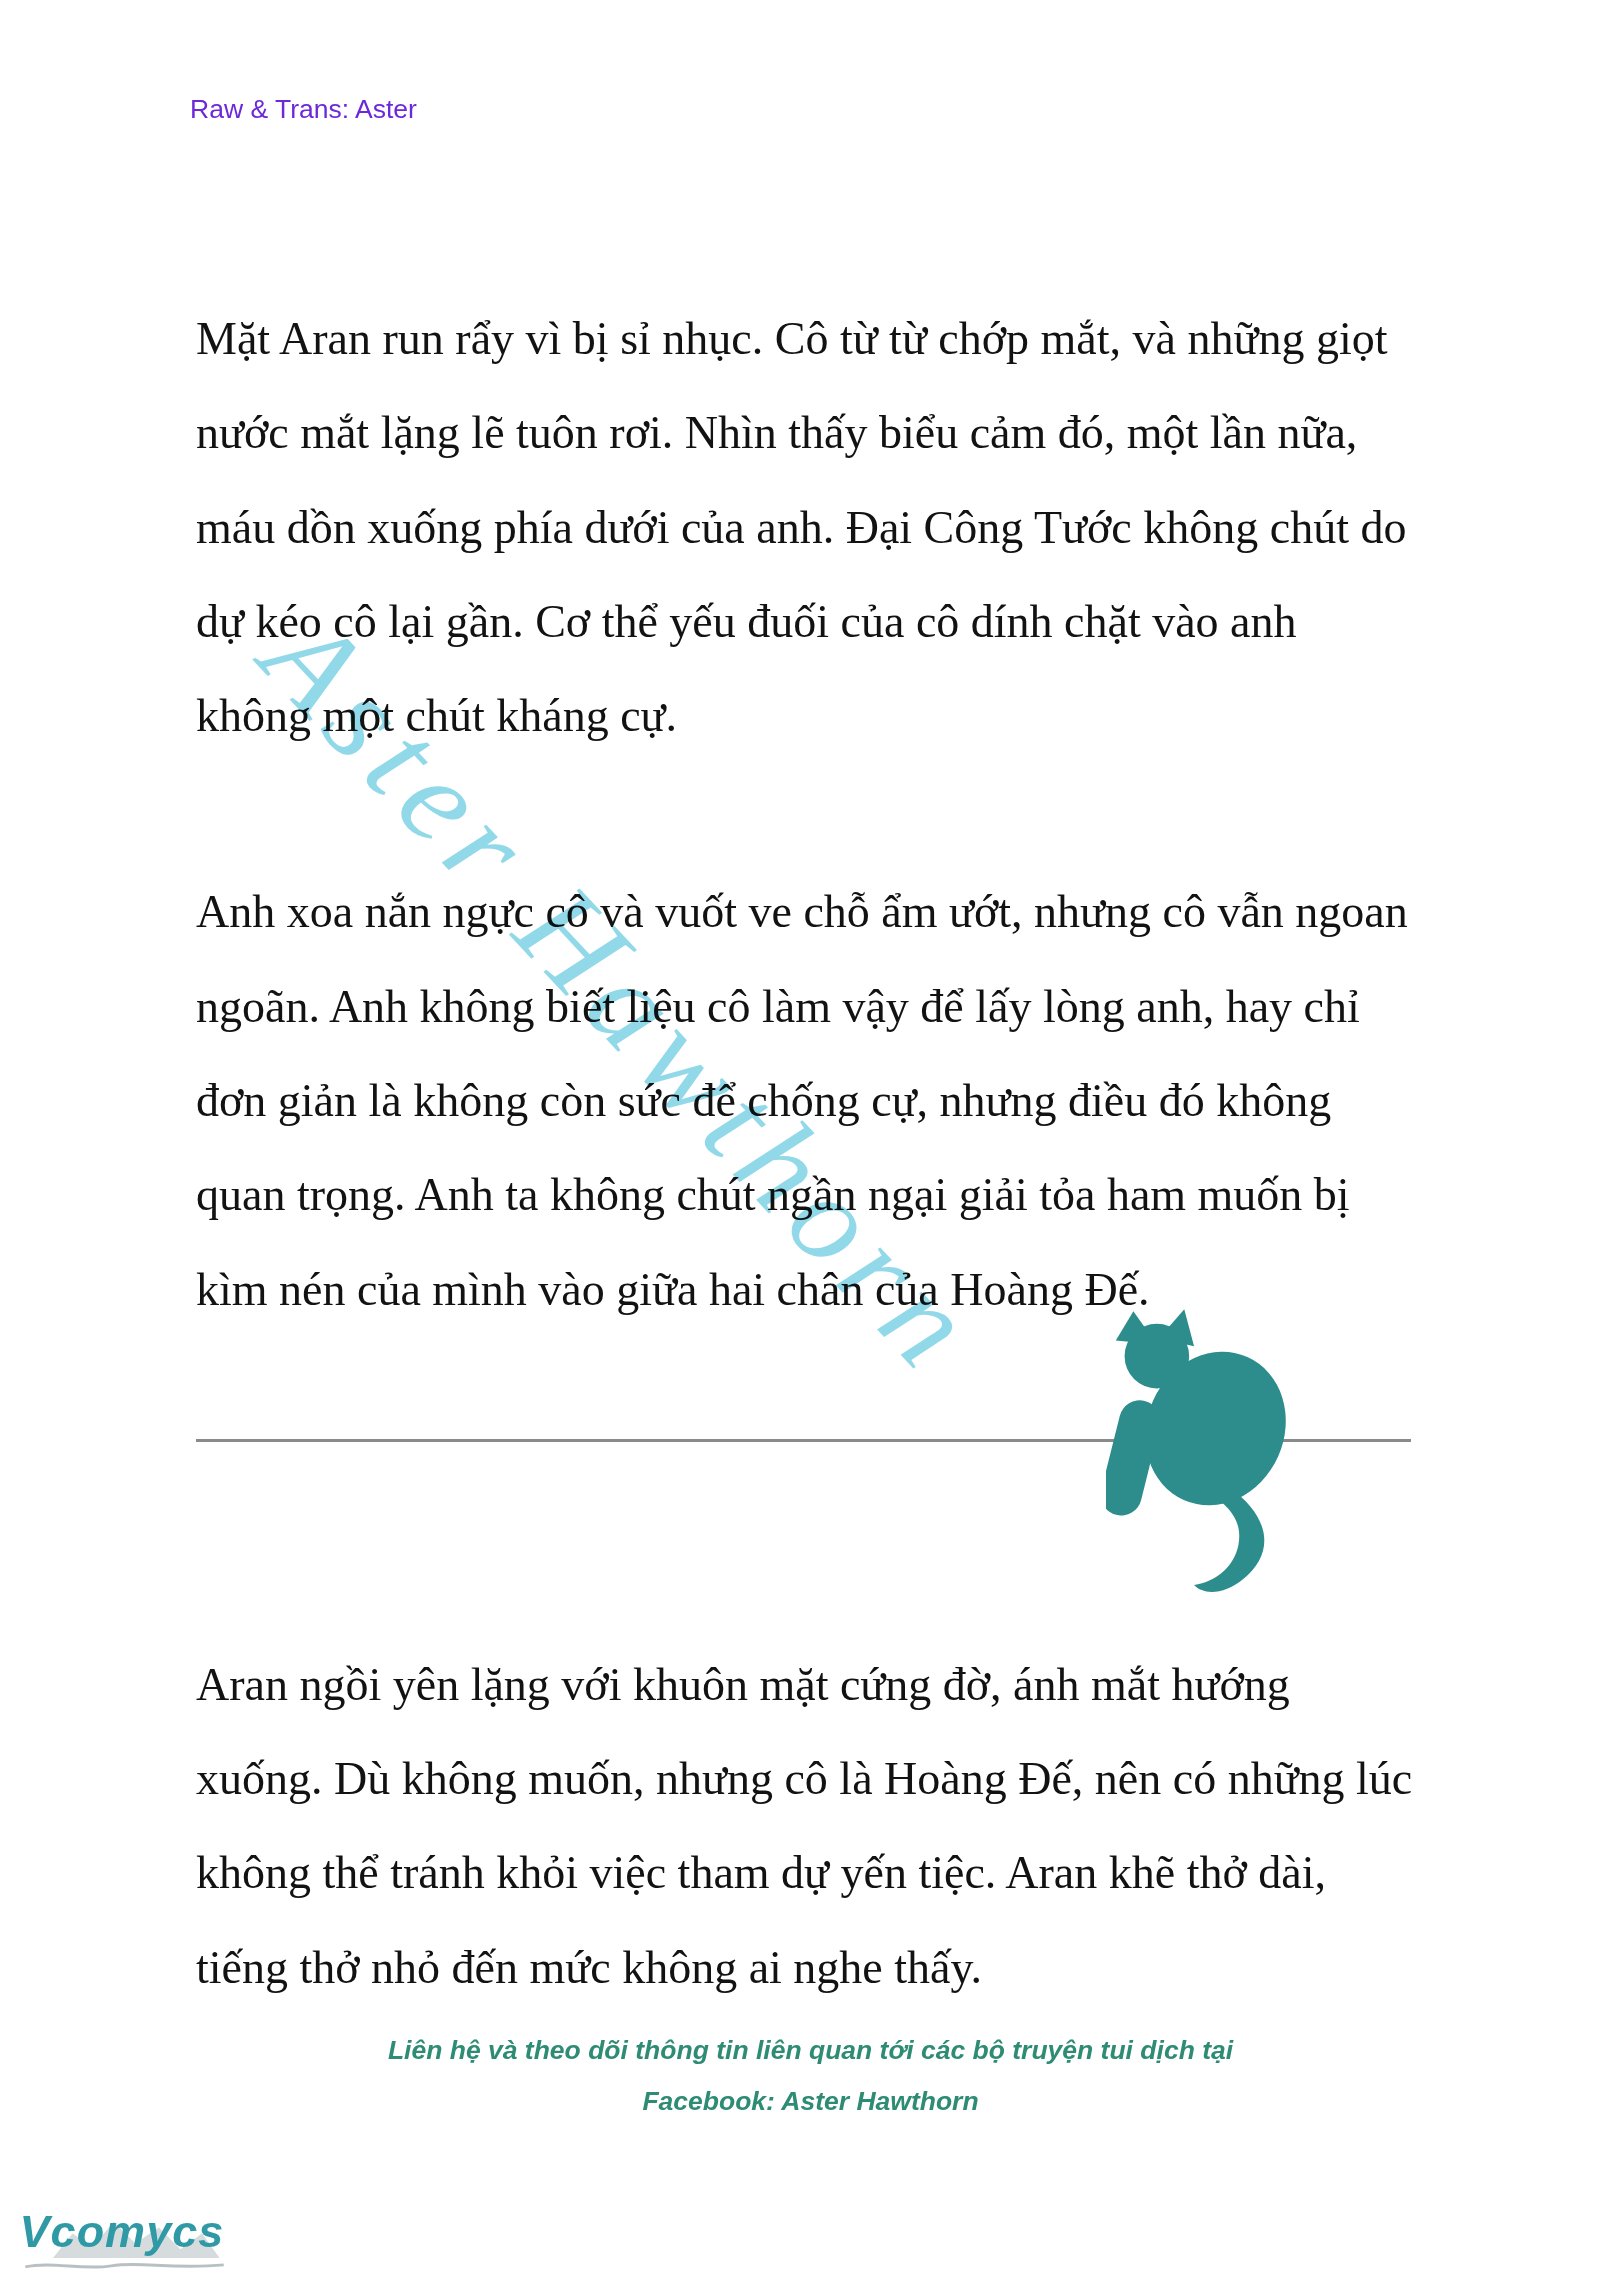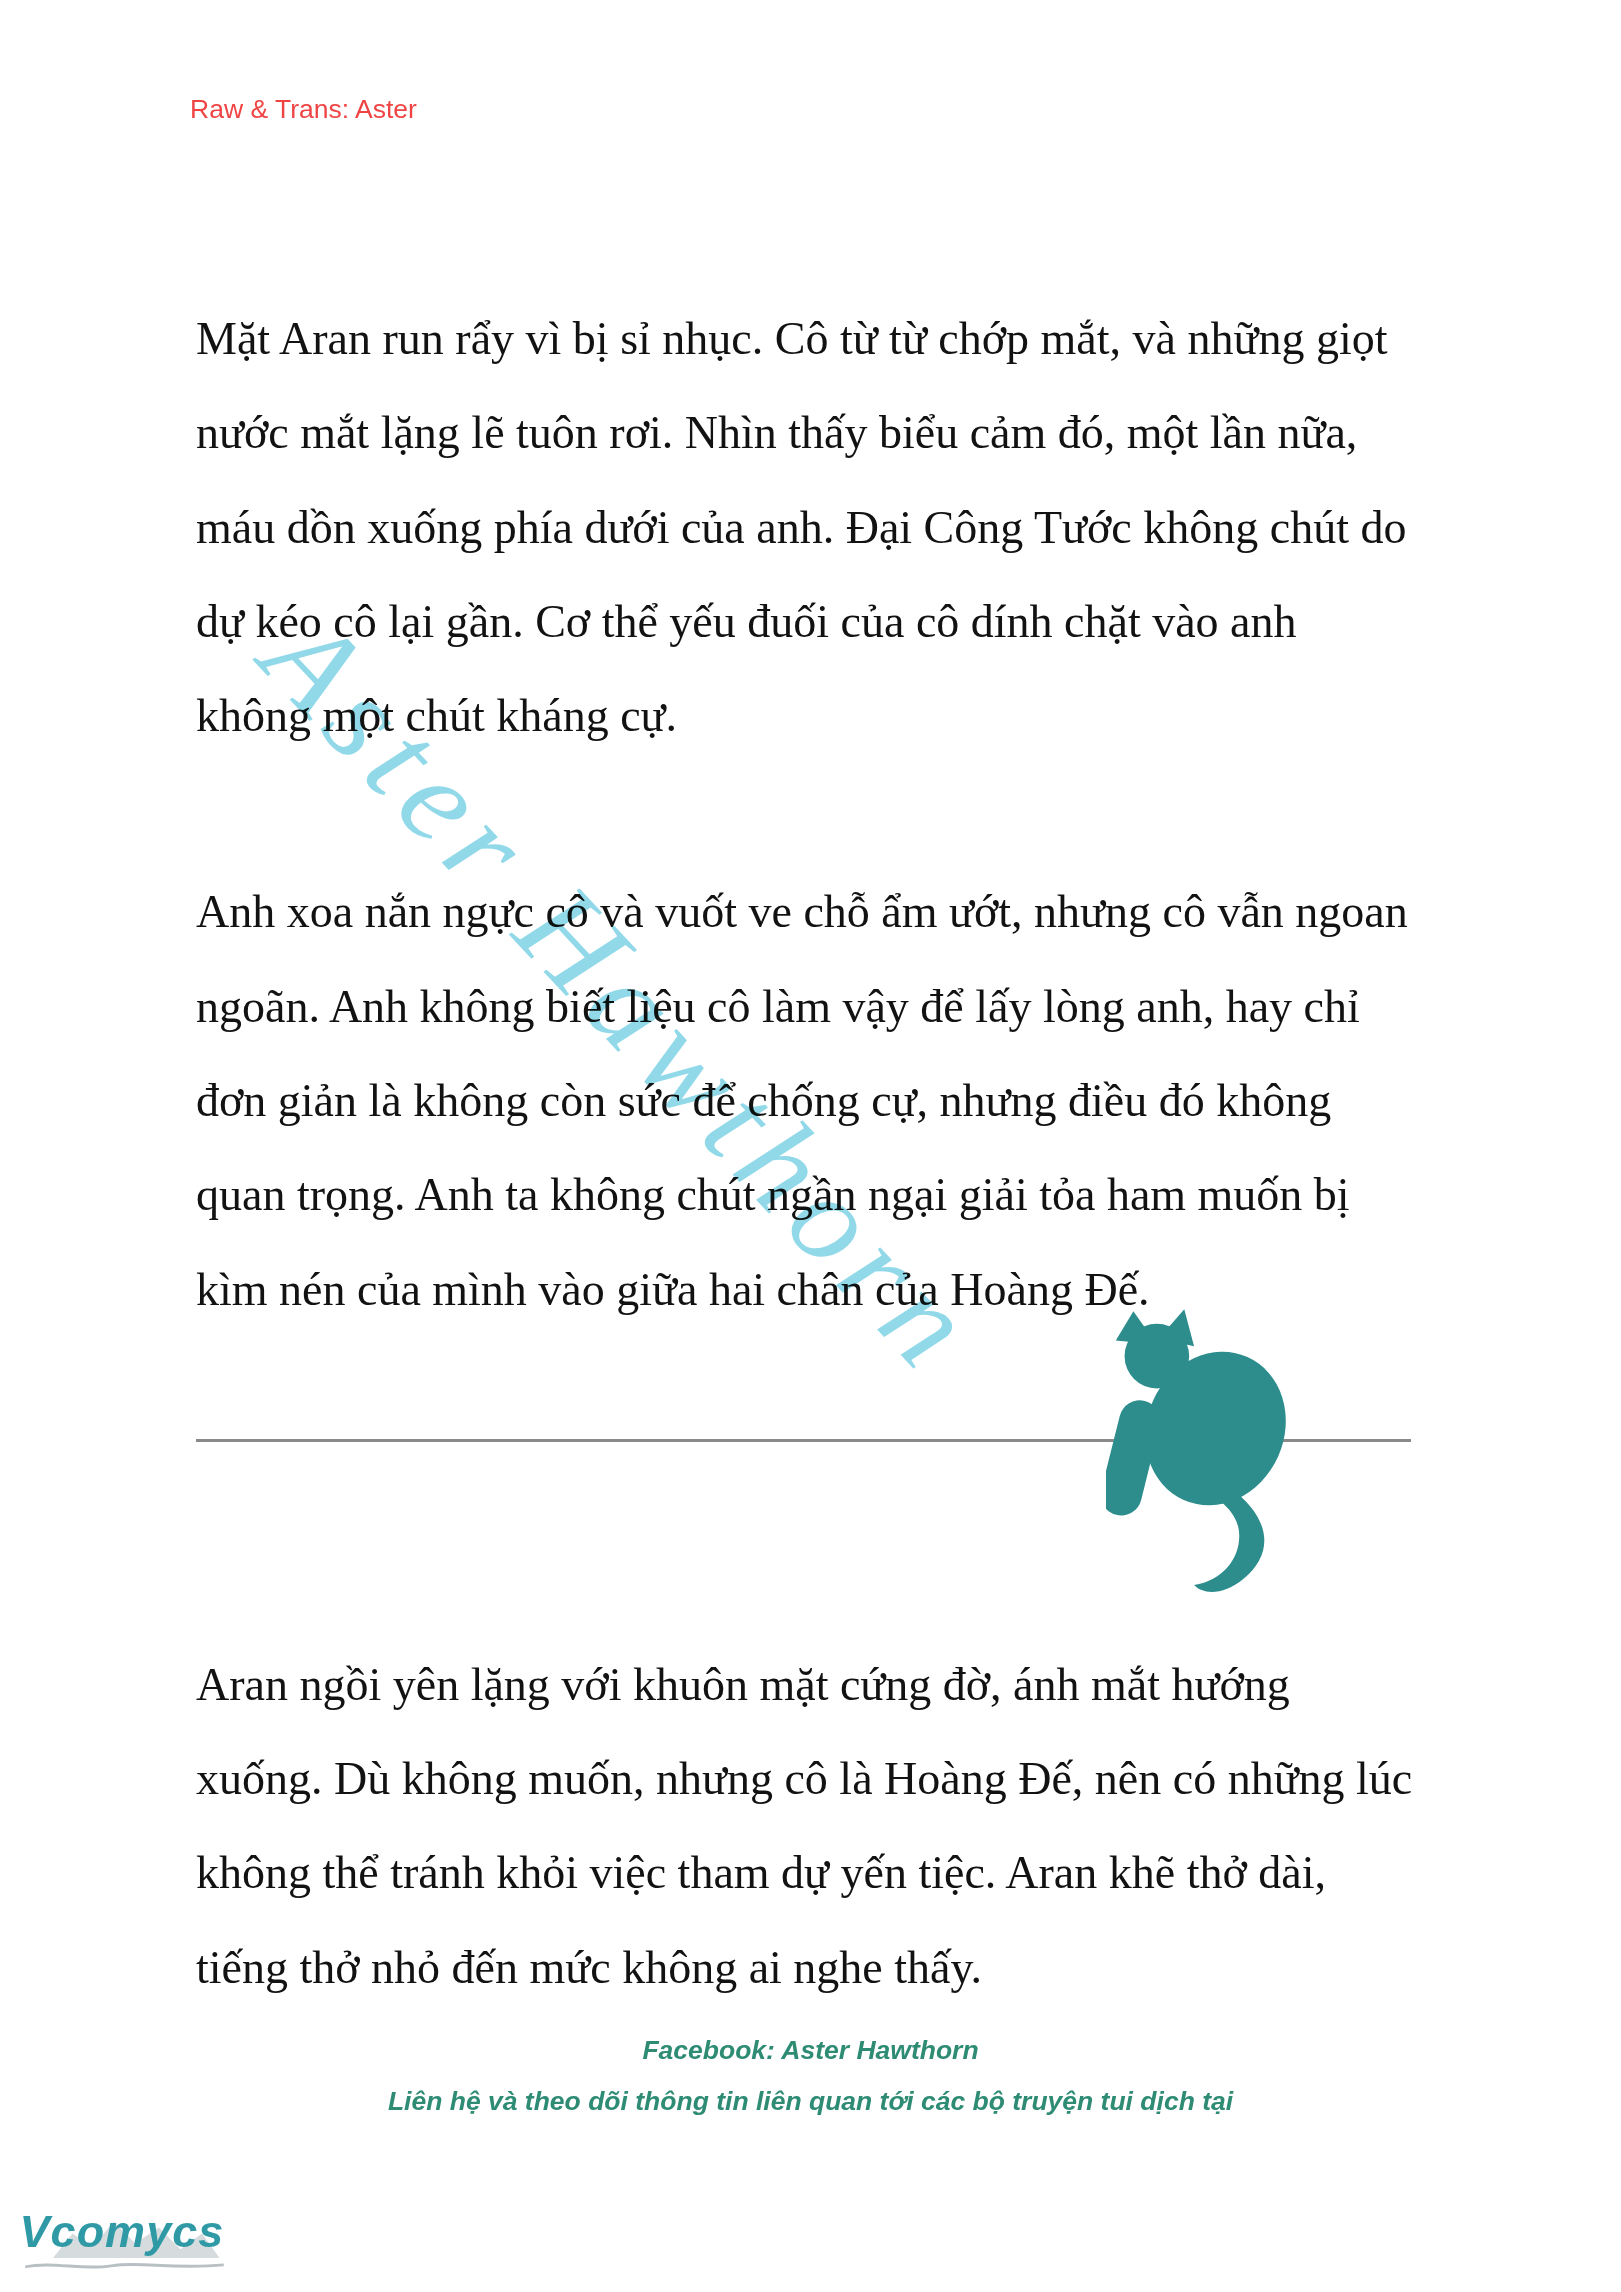--- a/index.html
+++ b/index.html
@@ -11,21 +11,21 @@
     background: #ffffff;
     overflow: hidden;
     font-family: "Liberation Serif", serif;
   }
   .credit-line {
     position: absolute;
     top: 94px;
     left: 190px;
     font-family: "Liberation Sans", sans-serif;
     font-size: 26.5px;
-    color: #ef4444;
+    color: #6d28d9;
     z-index: 1;
   }
   .watermark {
     position: absolute;
     top: 586px;
     left: 341px;
     transform: rotate(47deg);
     transform-origin: 0 0;
     font-family: "Liberation Serif", serif;
     font-style: italic;
@@ -128,22 +128,22 @@
           <rect x="4" y="92" width="42" height="120" rx="21" transform="rotate(14 25 152)"></rect>
           <path d="M126,182 C170,214 172,250 140,276 C122,291 100,293 90,282 C112,279 134,262 136,236 C138,214 124,202 112,192 Z"></path>
         </g>
       </svg>
     </div>
 
     <p>Aran ngồi yên lặng với khuôn mặt cứng đờ, ánh mắt hướng xuống. Dù không muốn, nhưng cô là Hoàng Đế, nên có những lúc không thể tránh khỏi việc tham dự yến tiệc. Aran khẽ thở dài, tiếng thở nhỏ đến mức không ai nghe thấy.</p>
   </div>
 
   <div class="footer">
+    <div>Liên hệ và theo dõi thông tin liên quan tới các bộ truyện tui dịch tại</div>
     <div>Facebook: Aster Hawthorn</div>
-    <div>Liên hệ và theo dõi thông tin liên quan tới các bộ truyện tui dịch tại</div>
   </div>
 
   <div class="logo">
     <svg class="logo-backdrop" width="196" height="59" viewBox="0 0 200 60" aria-hidden="true">
       <polygon points="0,55 20,30 40,44 62,18 84,40 108,24 130,46 152,30 170,55" fill="#ccd2d6" opacity="0.8"></polygon>
     </svg>
     <span class="logo-text">Vcomycs</span>
     <svg class="logo-underline" width="206" height="13.7" viewBox="0 0 210 14" aria-hidden="true">
       <path d="M2,8 C30,2 60,12 90,7 C120,2 150,11 205,6" fill="none" stroke="#b9c0c4" stroke-width="3"></path>
     </svg>

